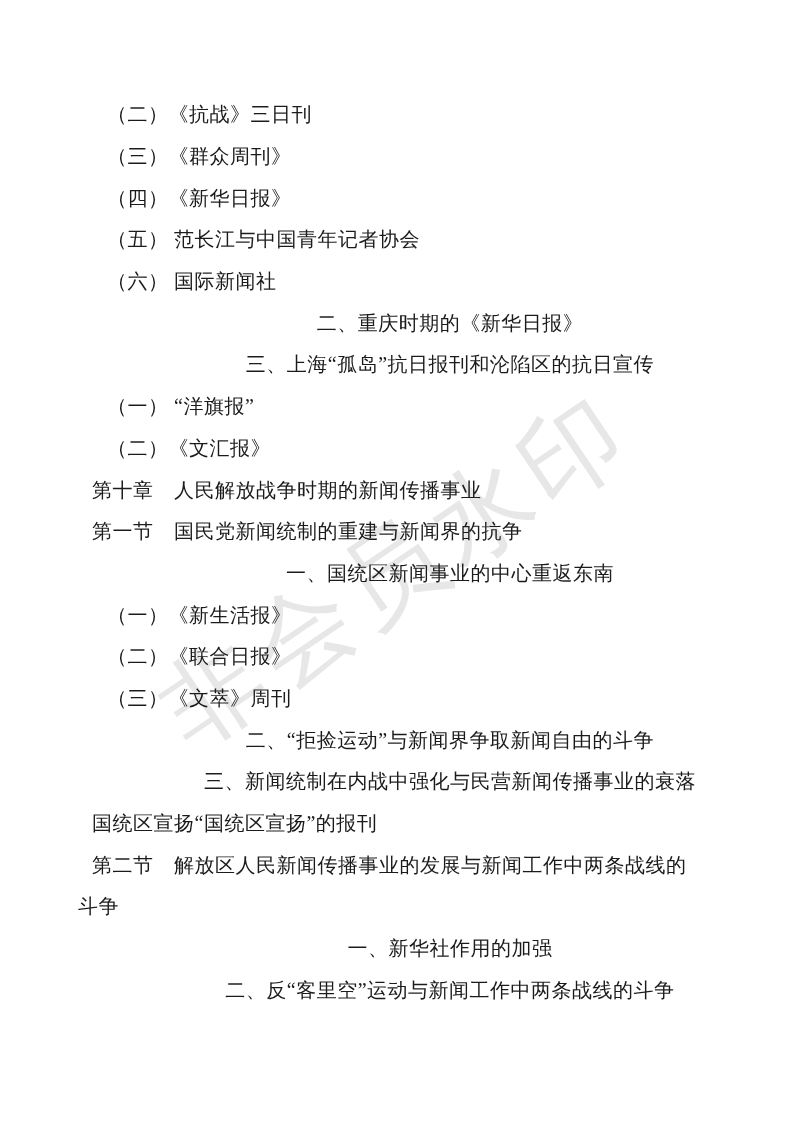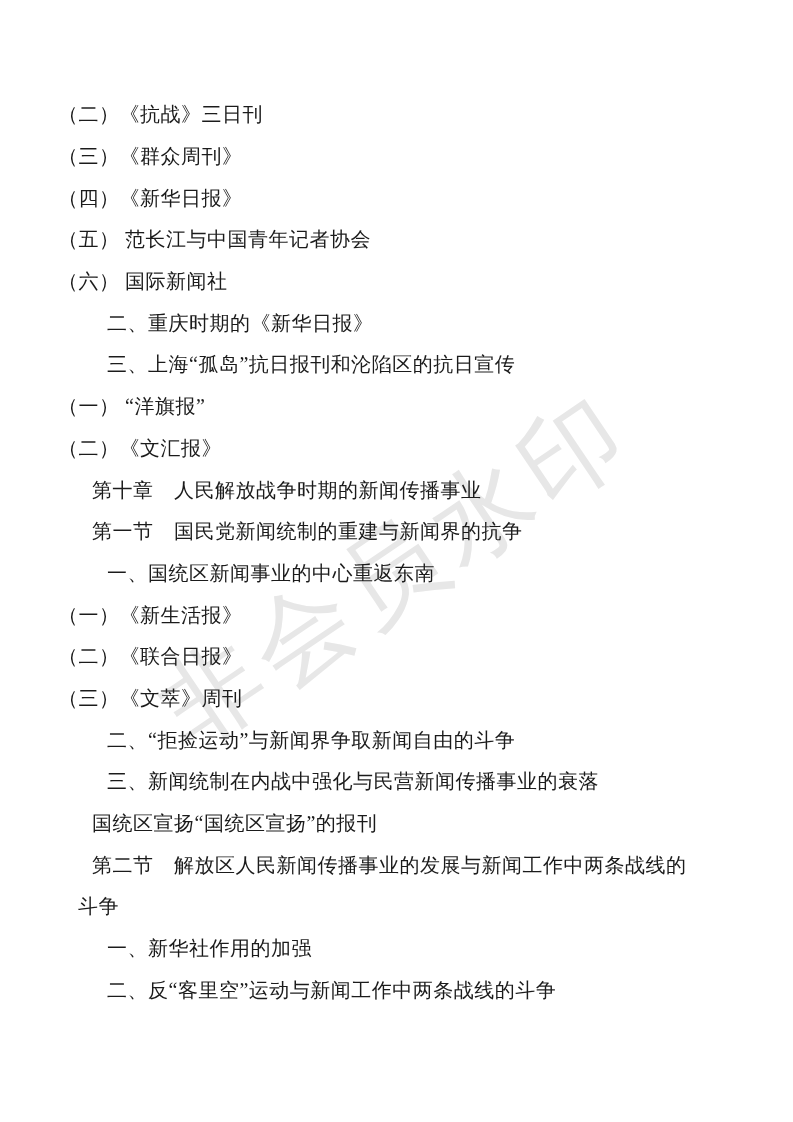--- a/index.html
+++ b/index.html
@@ -44,22 +44,22 @@
   }
   .toc-line {
     height: 41.7px;
     display: flex;
     align-items: center;
     font-size: 20px;
     letter-spacing: 0.5px;
     white-space: pre;
   }
   .indent-section      { padding-left: 92px; }
-  .indent-item         { padding-left: 107px; }
-  .indent-sub          { padding-left: 58px; }
+  .indent-item         { padding-left: 107px; justify-content: center; }
+  .indent-sub          { padding-left: 107px; }
   .indent-continuation { padding-left: 78px; }
 </style>
 </head>
 <body style="background: rgb(255, 255, 255);">
 
 <div class="page">
   <div class="watermark" style="color: rgb(231, 231, 231);">非会员水印</div>
 
   <div class="toc" style="color: rgb(27, 27, 27);">
       <div class="toc-line indent-sub"><span>（二）《抗战》三日刊</span></div>

